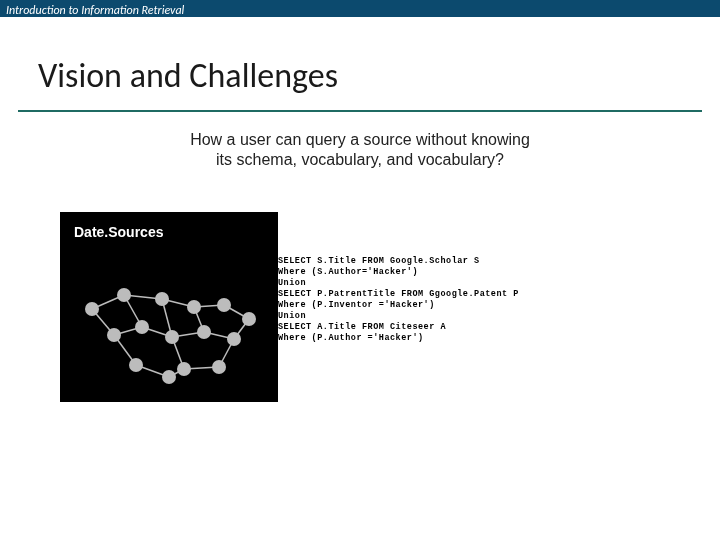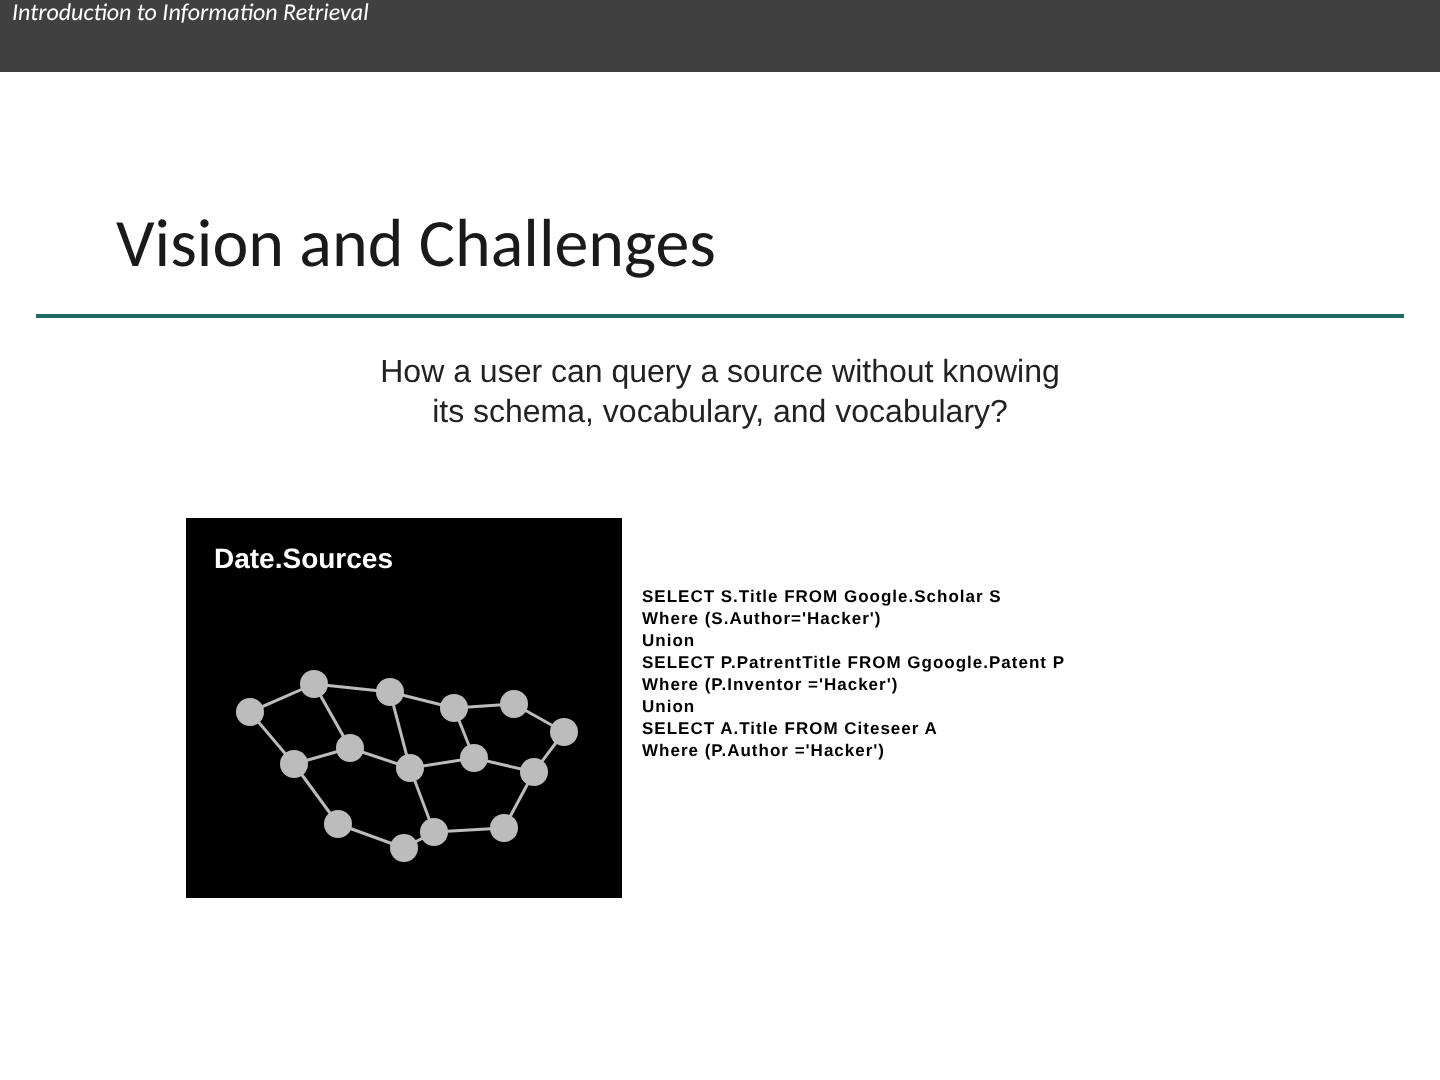--- a/index.html
+++ b/index.html
@@ -5,36 +5,35 @@
   * { margin: 0; padding: 0; box-sizing: border-box; }
   body {
     width: 720px;
     height: 540px;
     background: #ffffff;
     font-family: Calibri, Arial, sans-serif;
     overflow: hidden;
     position: relative;
   }
   .header-bar {
-    background: #404040;
-    height: 36px;
+    background: #0c4a6e;
+    height: 17px;
     width: 100%;
     display: flex;
-    align-items: flex-start;
+    align-items: flex-end;
     padding-left: 6px;
   }
   .header-text {
     color: #ffffff;
     font-style: italic;
     font-size: 12px;
     font-family: Calibri, Arial, sans-serif;
   }
   .title-area {
-    padding: 38px 0 8px 58px;
-    margin-top: 28px;
+    padding: 38px 0 8px 38px;
   }
   .title {
     font-size: 34px;
     color: #1a1a1a;
     font-family: Calibri, Arial, sans-serif;
     font-weight: 400;
   }
   .title-underline {
     height: 2px;
     background: #1f6b63;
@@ -44,22 +43,21 @@
     text-align: center;
     font-size: 16px;
     color: #222;
     margin: 18px 40px 0 40px;
     line-height: 1.25;
     font-family: Arial, sans-serif;
   }
   .content-row {
     display: flex;
     margin-top: 42px;
-    padding-left: 93px;
-    gap: 10px;
+    padding-left: 60px;
   }
   .black-box {
     width: 218px;
     height: 190px;
     background: #000000;
     position: relative;
     padding: 12px 14px;
   }
   .black-box-label {
     color: #ffffff;
@@ -68,26 +66,26 @@
     font-weight: bold;
   }
   .graph-svg {
     position: absolute;
     bottom: 10px;
     left: 14px;
     width: 190px;
     height: 115px;
   }
   .sql-block {
-    font-family: Liberation Sans, sans-serif;
+    font-family: Liberation Mono, monospace;
     font-size: 8.5px;
     line-height: 1.3;
     color: #000;
     white-space: pre;
-    margin-top: 34px;
+    margin-top: 44px;
     font-weight: bold;
     letter-spacing: 0.5px;
   }
 </style>
 </head>
 <body>
 
 <div class="header-bar">
   <span class="header-text">Introduction to Information Retrieval</span>
 </div>

